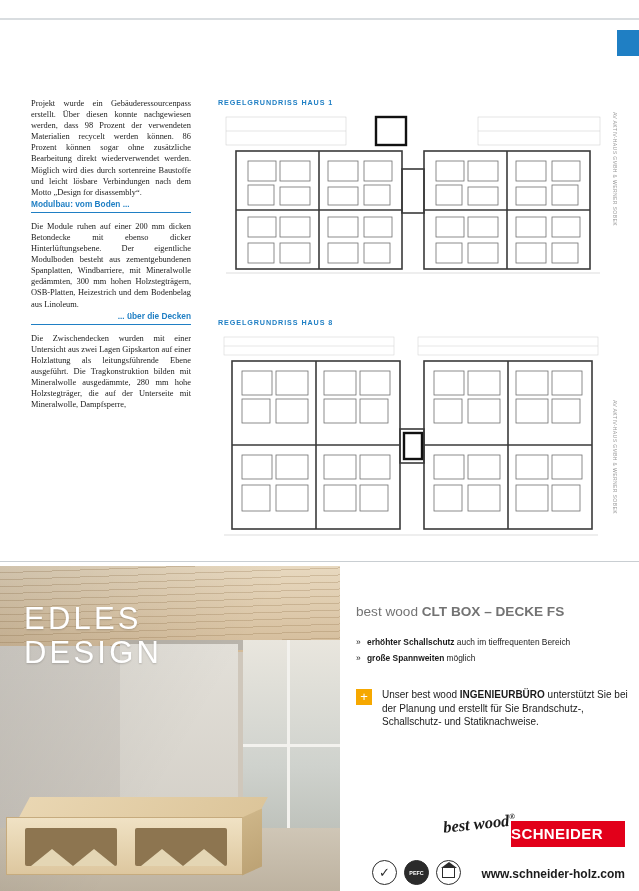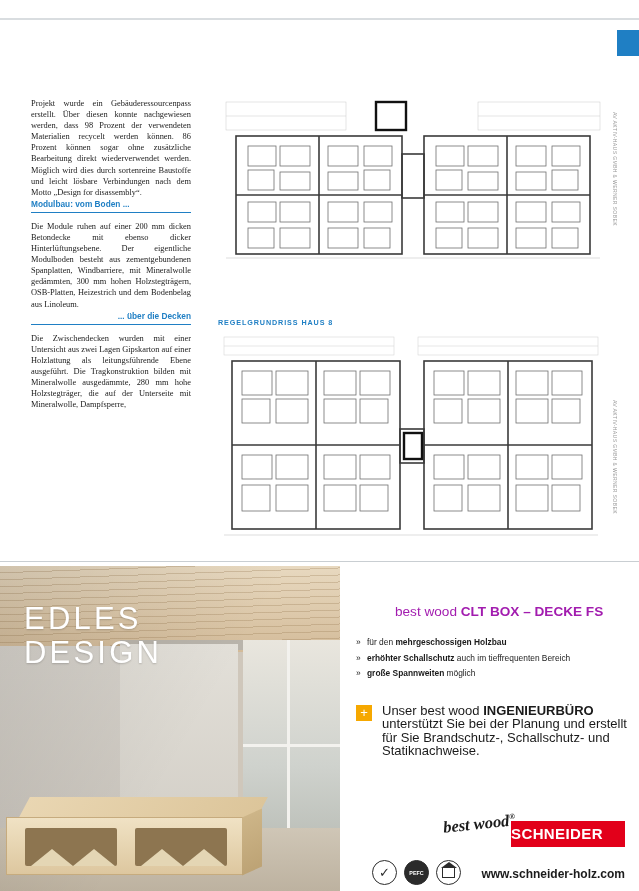--- a/index.html
+++ b/index.html
@@ -171,21 +171,21 @@
   .clt .side {
     position: absolute; left: 236px; top: 16px; width: 20px; height: 58px;
     background: linear-gradient(180deg,#cdb588,#bda375);
     transform: skewY(-24deg);
   }
 
   
   .ad-right { position: absolute; left: 356px; top: 0; width: 283px; height: 325px; }
   .ad-head {
     font-family: "Liberation Sans", sans-serif;
-    font-size: 13.6px; color: #a21caf; margin-top: 38px; margin-left: 39px;
+    font-size: 13.6px; color: #737373; margin-top: 38px;
   }
   .ad-head b { font-weight: bold; }
   .ad-head .light { font-weight: normal; }
   .bullets { margin-top: 16px; }
   .bullets li {
     list-style: none;
     font-family: "Liberation Sans", sans-serif;
     font-size: 8.4px; color: #1b1b1b; line-height: 15.5px;
     padding-left: 11px; position: relative;
   }
@@ -196,21 +196,21 @@
 
   .note { position: relative; margin-top: 22px; padding-left: 26px; }
   .note-plus {
     position: absolute; left: 0; top: 1px; width: 16px; height: 16px;
     background: #f6a800; color: #fff;
     font-family: "Liberation Sans", sans-serif; font-size: 13px;
     line-height: 16px; text-align: center;
   }
   .note p {
     font-family: "Liberation Sans", sans-serif;
-    font-size: 13px; line-height: 13.5px; color: #1b1b1b;
+    font-size: 10px; line-height: 13.5px; color: #1b1b1b;
   }
   .note p b { font-weight: bold; }
 
   
   .logo-wrap {
     position: absolute; right: 14px; bottom: 34px; width: 182px; height: 40px;
   }
   .logo-script {
     position: absolute; left: 0; top: -3px;
     font-family: "Liberation Serif", serif; font-style: italic;
@@ -273,20 +273,21 @@
 
     <p>Die Module ruhen auf einer 200 mm dicken Betondecke mit ebenso dicker Hinterlüftungsebene. Der eigentliche Modulboden besteht aus zementgebundenen Spanplatten, Windbarriere, mit Mineralwolle gedämmten, 300 mm hohen Holzstegträgern, OSB-Platten, Heizestrich und dem Bodenbelag aus Linoleum.</p>
 
     <div class="subhead rightish">... über die Decken</div>
     <div class="rule-blue"></div>
 
     <p>Die Zwischendecken wurden mit einer Untersicht aus zwei Lagen Gipskarton auf einer Holzlattung als leitungsführende Ebene ausgeführt. Die Tragkonstruktion bilden mit Mineralwolle ausgedämmte, 280 mm hohe Holzstegträger, die auf der Unterseite mit Mineralwolle, Dampfsperre,</p>
   </div>
 
   <div class="plan-block" id="plan1">
+    <div class="plan-title">REGELGRUNDRISS HAUS 1</div>
     <div class="plan-canvas">
       <svg width="390" height="165" viewBox="0 0 390 165">
         <g stroke="#c9c9c9" stroke-width="0.5" fill="none">
           <rect x="8" y="4" width="120" height="28"></rect>
           <rect x="260" y="4" width="122" height="28"></rect>
           <line x1="8" y1="18" x2="128" y2="18"></line>
           <line x1="260" y1="18" x2="382" y2="18"></line>
         </g>
         <g stroke="#3a3a3a" stroke-width="1.6" fill="none">
           <rect x="18" y="38" width="166" height="118"></rect>
@@ -440,23 +441,20 @@
       </div>
     </div>
 
     <div class="ad-right">
       <div class="ad-head">
         <span class="light">best wood </span><b>CLT BOX – DECKE FS</b>
       </div>
 
       <ul class="bullets">
         <li>
-          <span>für den </span><b>mehrgeschossigen Holzbau</b><span></span>
-        </li>
-        <li>
           <span></span><b>erhöhter Schallschutz</b><span> auch im tieffrequenten Bereich</span>
         </li>
         <li>
           <span></span><b>große Spannweiten</b><span> möglich</span>
         </li>
       </ul>
 
       <div class="note">
         <div class="note-plus">+</div>
         <p>

